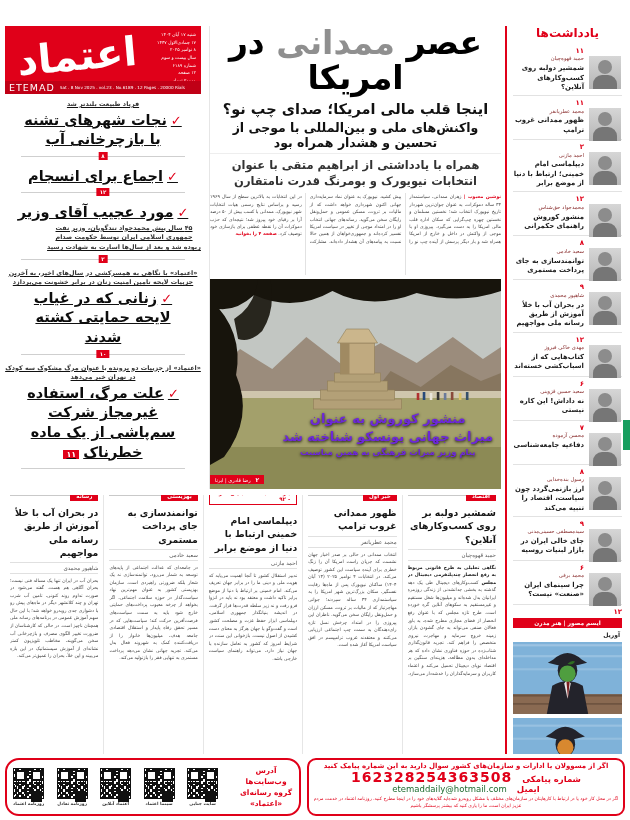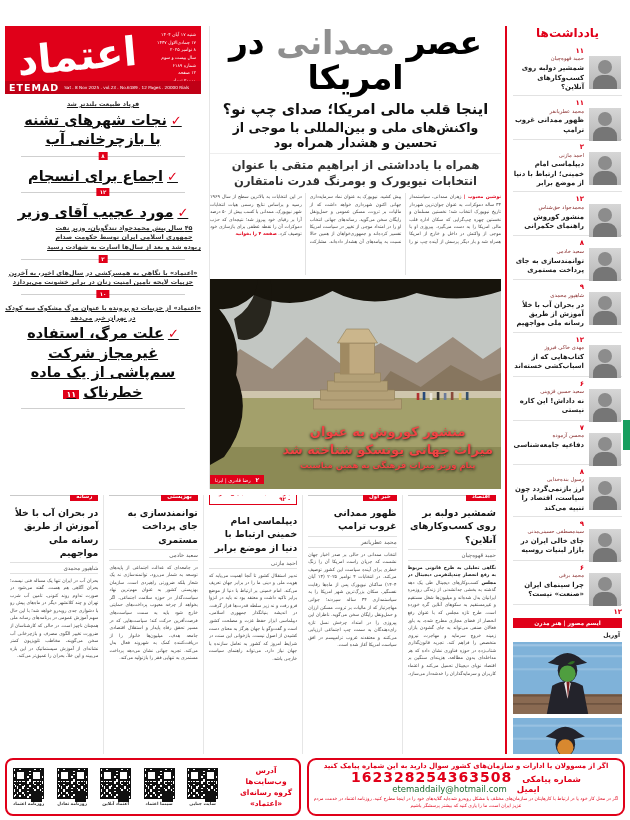--- a/index.html
+++ b/index.html
@@ -29,42 +29,42 @@
   .feature-bar{background:#e00019;color:#fff;font-size:5.8px;font-weight:bold;text-align:center;padding:2px 1px;margin-top:2px;}
   .feature-artist{font-size:6px;font-weight:bold;color:#222;text-align:right;margin:3px 2px 0;}
   .painting{width:100%;height:72px;display:block;margin-top:4px;background:#7fb2d9;}
 
   
   .mast{background:#e00019;height:68px;position:relative;margin-bottom:4px;}
   .mast-logo{position:absolute;left:4px;top:-4px;right:56px;color:#fff;font-size:40px;font-weight:bold;
     text-align:center;transform:rotate(-5deg);line-height:68px;}
   .mast-dates{position:absolute;right:5px;top:5px;width:52px;color:#fff;font-size:4.5px;line-height:1.7;text-align:right;}
   .mast-strip{position:absolute;bottom:0;left:0;right:0;background:#c00016;color:#fff;display:flex;align-items:center;gap:5px;padding:1px 4px;direction:ltr;}
-  .mast-en{font-weight:bold;font-size:9.5px;letter-spacing:1px;}
+  .mast-en{font-weight:normal;font-size:9.5px;letter-spacing:1px;}
   .mast-line{font-size:4.2px;}
 
   
   .top-zone{display:flex;gap:8px;}
   .lead-zone{width:292px;flex:none;border-left:1px solid #e6e6e6;}
   .left-rail{flex:1;min-width:0;}
 
   .lead-title{font-size:33px;font-weight:bold;text-align:center;line-height:1.05;margin:0 0 6px;color:#000;}
   .t-mid{color:#8f8f8f;}
   .lead-sub1{font-size:14.5px;font-weight:bold;text-align:center;color:#111;margin:2px 0;}
   .lead-sub2{font-size:12.5px;font-weight:bold;text-align:center;color:#111;margin:3px 0;padding-bottom:3px;border-bottom:1px solid #eee;}
   .lead-sub3{font-size:11.5px;font-weight:bold;text-align:center;color:#333;line-height:1.4;margin:2px 0 4px;}
   .lead-body{height:82px;overflow:hidden;column-count:3;column-gap:8px;column-rule:1px solid #e2e2e2;
     font-size:4.6px;line-height:1.6;color:#444;text-align:justify;margin-bottom:4px;}
   .lead-byline{color:#e00019;font-weight:bold;}
   .lead-more{color:#e00019;font-weight:bold;}
 
   
   .photo{position:relative;width:100%;height:210px;overflow:hidden;}
   .photo svg{display:block;width:100%;height:100%;}
-  .photo-cap{position:absolute;right:8px;bottom:19px;text-align:center;color:#ef4444;text-shadow:0 1px 3px rgba(0,0,0,.9);}
+  .photo-cap{position:absolute;right:8px;bottom:32px;text-align:center;color:#6d28d9;text-shadow:0 1px 3px rgba(0,0,0,.9);}
   .cap-l1,.cap-l2{font-size:13px;font-weight:bold;line-height:1.35;}
   .cap-l3{font-size:8.5px;font-weight:bold;margin-top:2px;}
   .credit-chip{position:absolute;left:0;bottom:5px;background:#e00019;color:#fff;font-size:5px;padding:1px 5px;display:flex;gap:5px;align-items:center;}
   .credit-pg{font-weight:bold;font-size:6px;}
 
   
   .rail-item{padding:2px 0 0;text-decoration:underline;}
   .rail-kicker{font-size:6.4px;font-weight:bold;color:#333;text-align:center;line-height:1.5;}
   .rail-title{font-size:14.5px;font-weight:bold;color:#0d0d0d;text-align:center;line-height:1.35;margin:1px 12px;}
   .check{color:#e00019;margin-left:4px;font-size:13px;}
@@ -88,21 +88,21 @@
 
   
   .footer{display:flex;gap:6px;padding:4px 5px 0;height:62px;}
   .sms-box{flex:1;border:2px solid #e00019;border-radius:9px;padding:2px 0;text-align:center;overflow:hidden;}
   .sms-top{color:#e00019;font-weight:bold;font-size:7px;}
   .sms-row{display:flex;justify-content:center;align-items:baseline;gap:10px;line-height:1.1;}
   .sms-label{color:#e00019;font-weight:bold;font-size:8.5px;}
   .sms-number{color:#e00019;font-weight:bold;font-size:14px;direction:ltr;letter-spacing:1px;}
   .email{color:#1d6b2f;font-size:8.5px;direction:ltr;}
   .sms-note{color:#e00019;font-size:4.6px;line-height:1.5;margin-top:1px;}
-  .qr-box{width:296px;flex:none;border:2px solid #e00019;border-radius:8px;padding:4px 6px;display:flex;gap:21px;align-items:center;overflow:hidden;}
+  .qr-box{width:296px;flex:none;border:2px solid #e00019;border-radius:14px;padding:4px 6px;display:flex;gap:21px;align-items:center;overflow:hidden;}
   .qr-title{color:#e00019;font-weight:bold;font-size:7.5px;width:54px;flex:none;text-align:center;line-height:1.5;}
   .qr-row{flex:1;display:flex;justify-content:space-between;gap:4px;}
   .qr-item{text-align:center;}
   .qr{width:31px;height:31px;margin:0 auto;border:1px solid #111;background:
       repeating-conic-gradient(#111 0% 25%, transparent 0% 50%) 0 0/5px 5px,
       repeating-conic-gradient(#111 0% 25%, #fff 0% 50%) 1px 2px/7px 7px;position:relative;}
   .qr::before,.qr::after{content:"";position:absolute;width:7px;height:7px;background:#fff;border:2px solid #111;}
   .qr::before{top:1px;left:1px;}
   .qr::after{top:1px;right:1px;box-shadow:0 21px 0 0 #111;}
   .qr-label{font-size:4.4px;font-weight:bold;color:#333;margin-top:2px;}
@@ -347,20 +347,21 @@
 
                 <div class="rail-title"><span class="check">✓</span><span>مورد عجیب آقای وزیر</span></div>
                 <div class="rail-note hide-empty">۴۵ سال پیش محمدجواد تندگویان، وزیر نفت جمهوری اسلامی ایران توسط حکومت صدام ربوده شد و بعد از سال‌ها اسارت به شهادت رسید</div>
                 <div class="rail-sep">
                   <span class="pg-sq">۲</span>
                 </div>
               </div>
 
               <div class="rail-item">
                 <div class="rail-kicker hide-empty">«اعتماد» با نگاهی به همسرکشی در سال‌های اخیر، به آخرین جزییات لایحه تامین امنیت زنان در برابر خشونت می‌پردازد</div>
+                <div class="rail-title"><span class="check">✓</span><span>زنانی که در غیاب لایحه حمایتی کشته شدند</span></div>
 
                 <div class="rail-sep">
                   <span class="pg-sq">۱۰</span>
                 </div>
               </div>
 
               <div class="rail-item">
                 <div class="rail-kicker hide-empty">«اعتماد» از جزییات دو پرونده با عنوان مرگ مشکوک سه کودک در تهران خبر می‌دهد</div>
                 <div class="rail-title"><span class="check">✓</span><span>علت مرگ، استفاده غیرمجاز شرکت سم‌پاشی از یک ماده خطرناک</span><span class="inline-pg hide-empty">۱۱</span></div>
 

